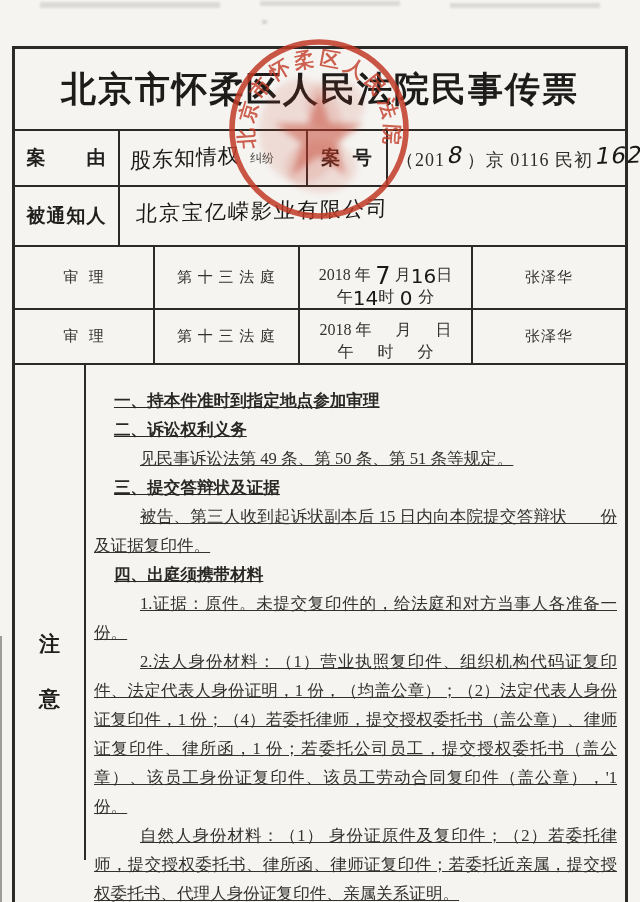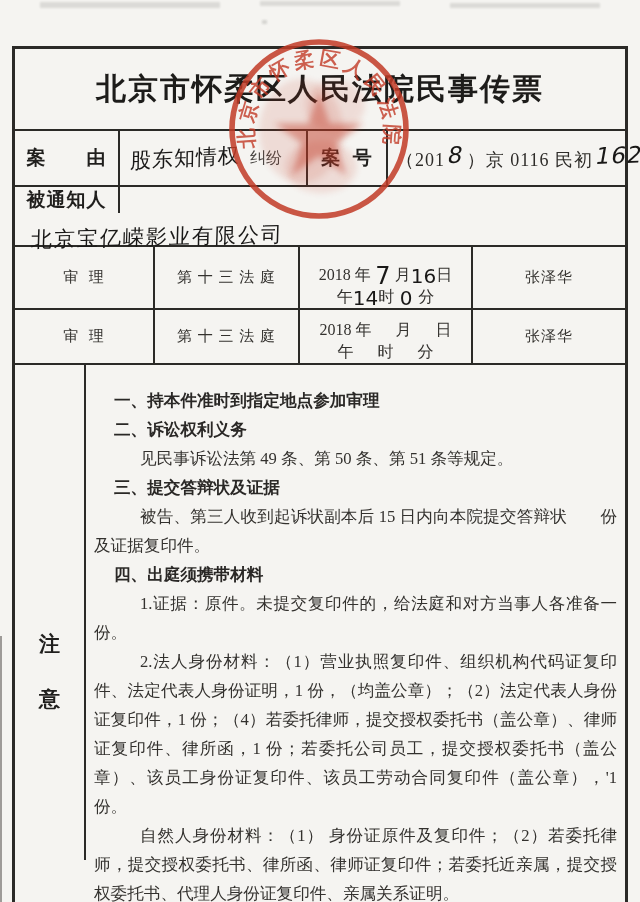--- a/index.html
+++ b/index.html
@@ -18,26 +18,26 @@
     position:absolute;left:12px;top:46px;width:616px;height:856px;
     border:3px solid #2b2a27;border-bottom:none;box-sizing:border-box;
     background:transparent;
   }
   .row{display:flex;box-sizing:border-box;border-bottom:2px solid #2b2a27;}
   .cell{box-sizing:border-box;border-right:2px solid #2b2a27;display:flex;align-items:center;justify-content:center;}
   .cell:last-child{border-right:none;}
 
   .title-row{height:82px;align-items:center;justify-content:center;border-bottom:2px solid #2b2a27;}
   .page-title{
-    font-size:30px;font-weight:bold;letter-spacing:2px;color:#1d1c1a;
+    font-size:35px;font-weight:bold;letter-spacing:2px;color:#1d1c1a;
     margin:0;white-space:nowrap;
   }
 
   .case-row{height:56px;}
-  .notified-row{height:60px;flex-direction:column;}
+  .notified-row{height:60px;}
   .header-row{height:43px;}
   .sched-row1{height:63px;}
   .sched-row2{height:55px;}
   .notice-row{height:495px;border-bottom:none;align-items:stretch;}
 
   .lbl{font-size:19px;font-weight:bold;color:#201f1d;letter-spacing:1px;white-space:pre;}
   .w-caselbl{width:105px;flex:none;}
   .w-casevalue{width:188px;flex:none;justify-content:flex-start;padding-left:10px;}
   .w-numlbl{width:80px;flex:none;}
   .w-number{flex:1;justify-content:flex-start;padding-left:8px;}
@@ -53,33 +53,33 @@
   .body-text{font-size:15px;color:#33312e;letter-spacing:1px;white-space:pre;}
 
   
   .hw{
     font-family:"DejaVu Sans",sans-serif;
     color:#191817;display:inline-block;
   }
   .hw-reason{font-size:21px;transform:rotate(-3deg) skewX(-4deg);letter-spacing:1px;margin-right:6px;}
   .hw-company{font-size:21px;transform:rotate(-1.2deg) skewX(-3deg);letter-spacing:2px;}
   .hw-caseno{font-size:23px;transform:skewX(-12deg) rotate(-2deg);font-weight:500;letter-spacing:1px;top:-3px;position:relative;margin:0 3px;}
-  .printed-suffix{font-size:16px;color:#4a4744;margin-left:4px;}
+  .printed-suffix{font-size:12px;color:#4a4744;margin-left:4px;}
 
   
   .time-cell{flex-direction:column;justify-content:flex-end;gap:1px;}
   .tline{display:flex;align-items:center;justify-content:center;white-space:pre;font-size:16px;color:#33312e;}
   .tline .hw{min-width:24px;text-align:center;font-size:24px;line-height:18px;}
   .tline .hw.small{font-size:20px;}
 
   
   .notice-label-col{width:71px;flex:none;flex-direction:column;justify-content:flex-start;align-items:center;padding-top:265px;gap:27px;}
   .notice-label-col span{font-size:21px;font-weight:bold;color:#201f1d;}
   .notice-text-col{flex:1;display:block;padding:21px 8px 0 8px;}
-  .npara{margin:0;font-size:16.6px;line-height:29px;color:#33312e;text-align:justify;}
+  .npara{margin:0;font-size:16.6px;line-height:29px;color:#33312e;text-align:justify;text-decoration:underline;}
   .npara.item{text-indent:20px;font-weight:bold;color:#2a2826;}
   .npara.sub{text-indent:46px;}
 
   
   .seal{position:absolute;left:223px;top:33px;width:192px;height:192px;pointer-events:none;}
 </style>
 </head>
 <body>
 
 <div class="bleed" style="left:40px;top:2px;width:180px;height:6px;"></div>

